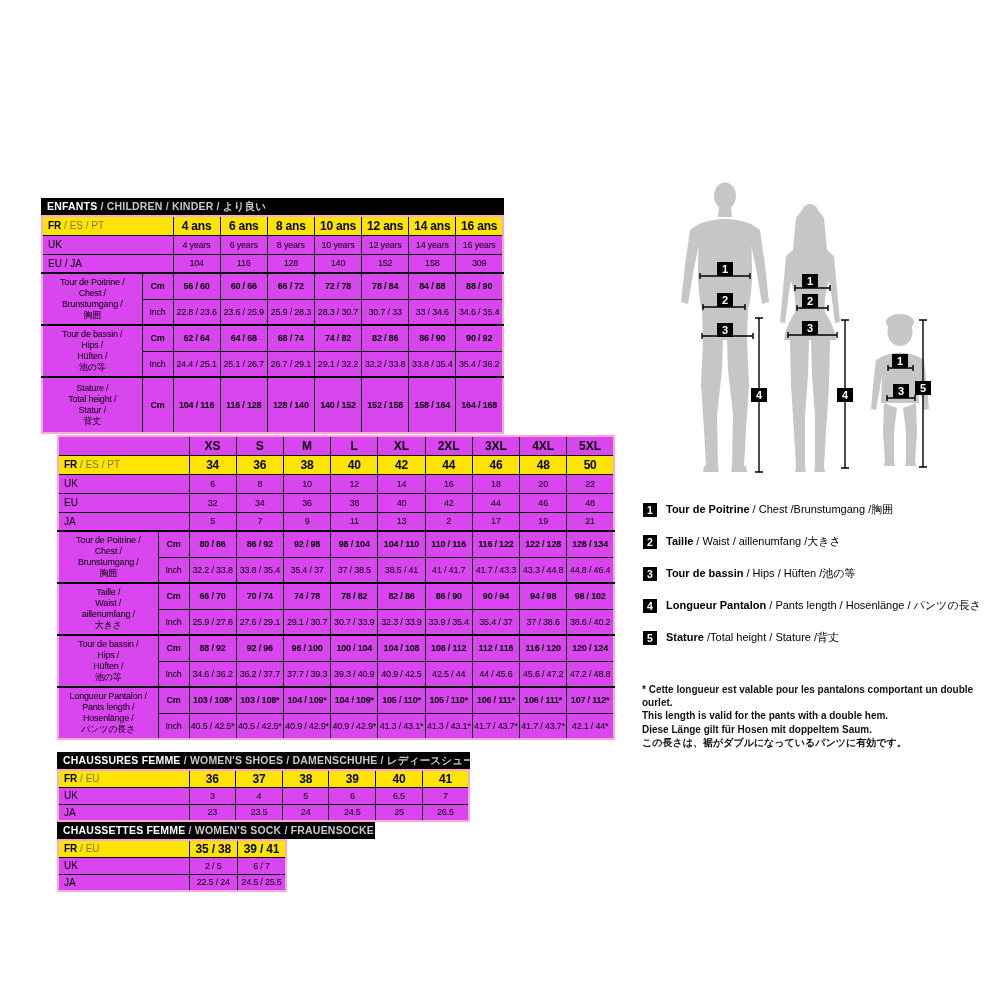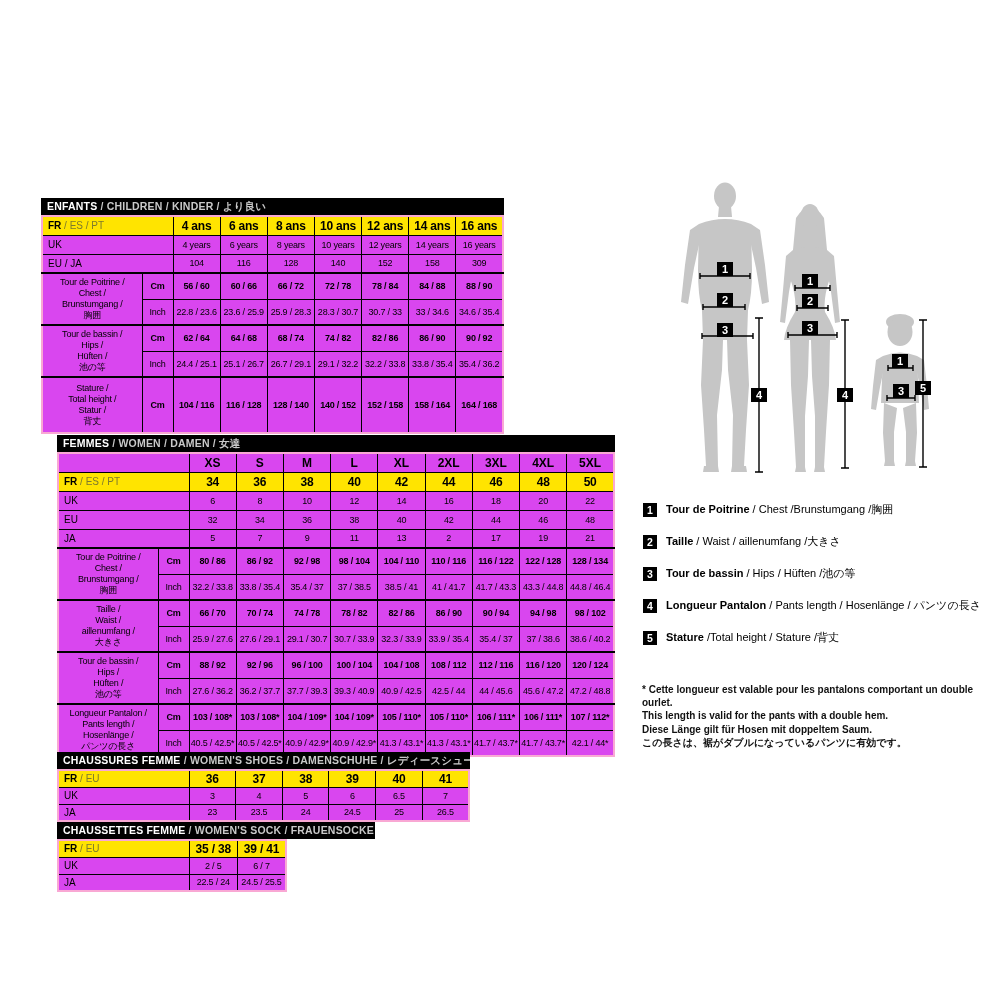--- a/index.html
+++ b/index.html
@@ -164,23 +164,20 @@
               <td class="cell b">152 / 158</td>
               <td class="cell b">158 / 164</td>
               <td class="cell b">164 / 168</td>
             </tr>
           </tbody>
         </table>
       </div>
   </div>
 
   <div class="tbl-block" style="left:57px;top:435px;width:558px;">
-    <div class="bar" style="width:558px;">
-      <span>FEMMES</span><span class="dim"> / WOMEN  / DAMEN / 女達</span>
-    </div>
     <div>
         <table class="sz" style="width: 558px;">
           <colgroup>
             <col style="width: 100px;">
             <col style="width: 31px;">
             <col>
             <col>
             <col>
             <col>
             <col>
@@ -323,21 +320,21 @@
               <td class="cell b">96 / 100</td>
               <td class="cell b">100 / 104</td>
               <td class="cell b">104 / 108</td>
               <td class="cell b">108 / 112</td>
               <td class="cell b">112 / 116</td>
               <td class="cell b">116 / 120</td>
               <td class="cell b">120 / 124</td>
             </tr>
             <tr style="height: 26px;">
               <td class="unit">Inch</td>
-              <td class="cell">27.6 / 36.2</td>
+              <td class="cell">34.6 / 36.2</td>
               <td class="cell">36.2 / 37.7</td>
               <td class="cell">37.7 / 39.3</td>
               <td class="cell">39.3 / 40.9</td>
               <td class="cell">40.9 / 42.5</td>
               <td class="cell">42.5 / 44</td>
               <td class="cell">44 / 45.6</td>
               <td class="cell">45.6 / 47.2</td>
               <td class="cell">47.2 / 48.8</td>
             </tr>
             <tr class="gtop" style="height: 26px;">

